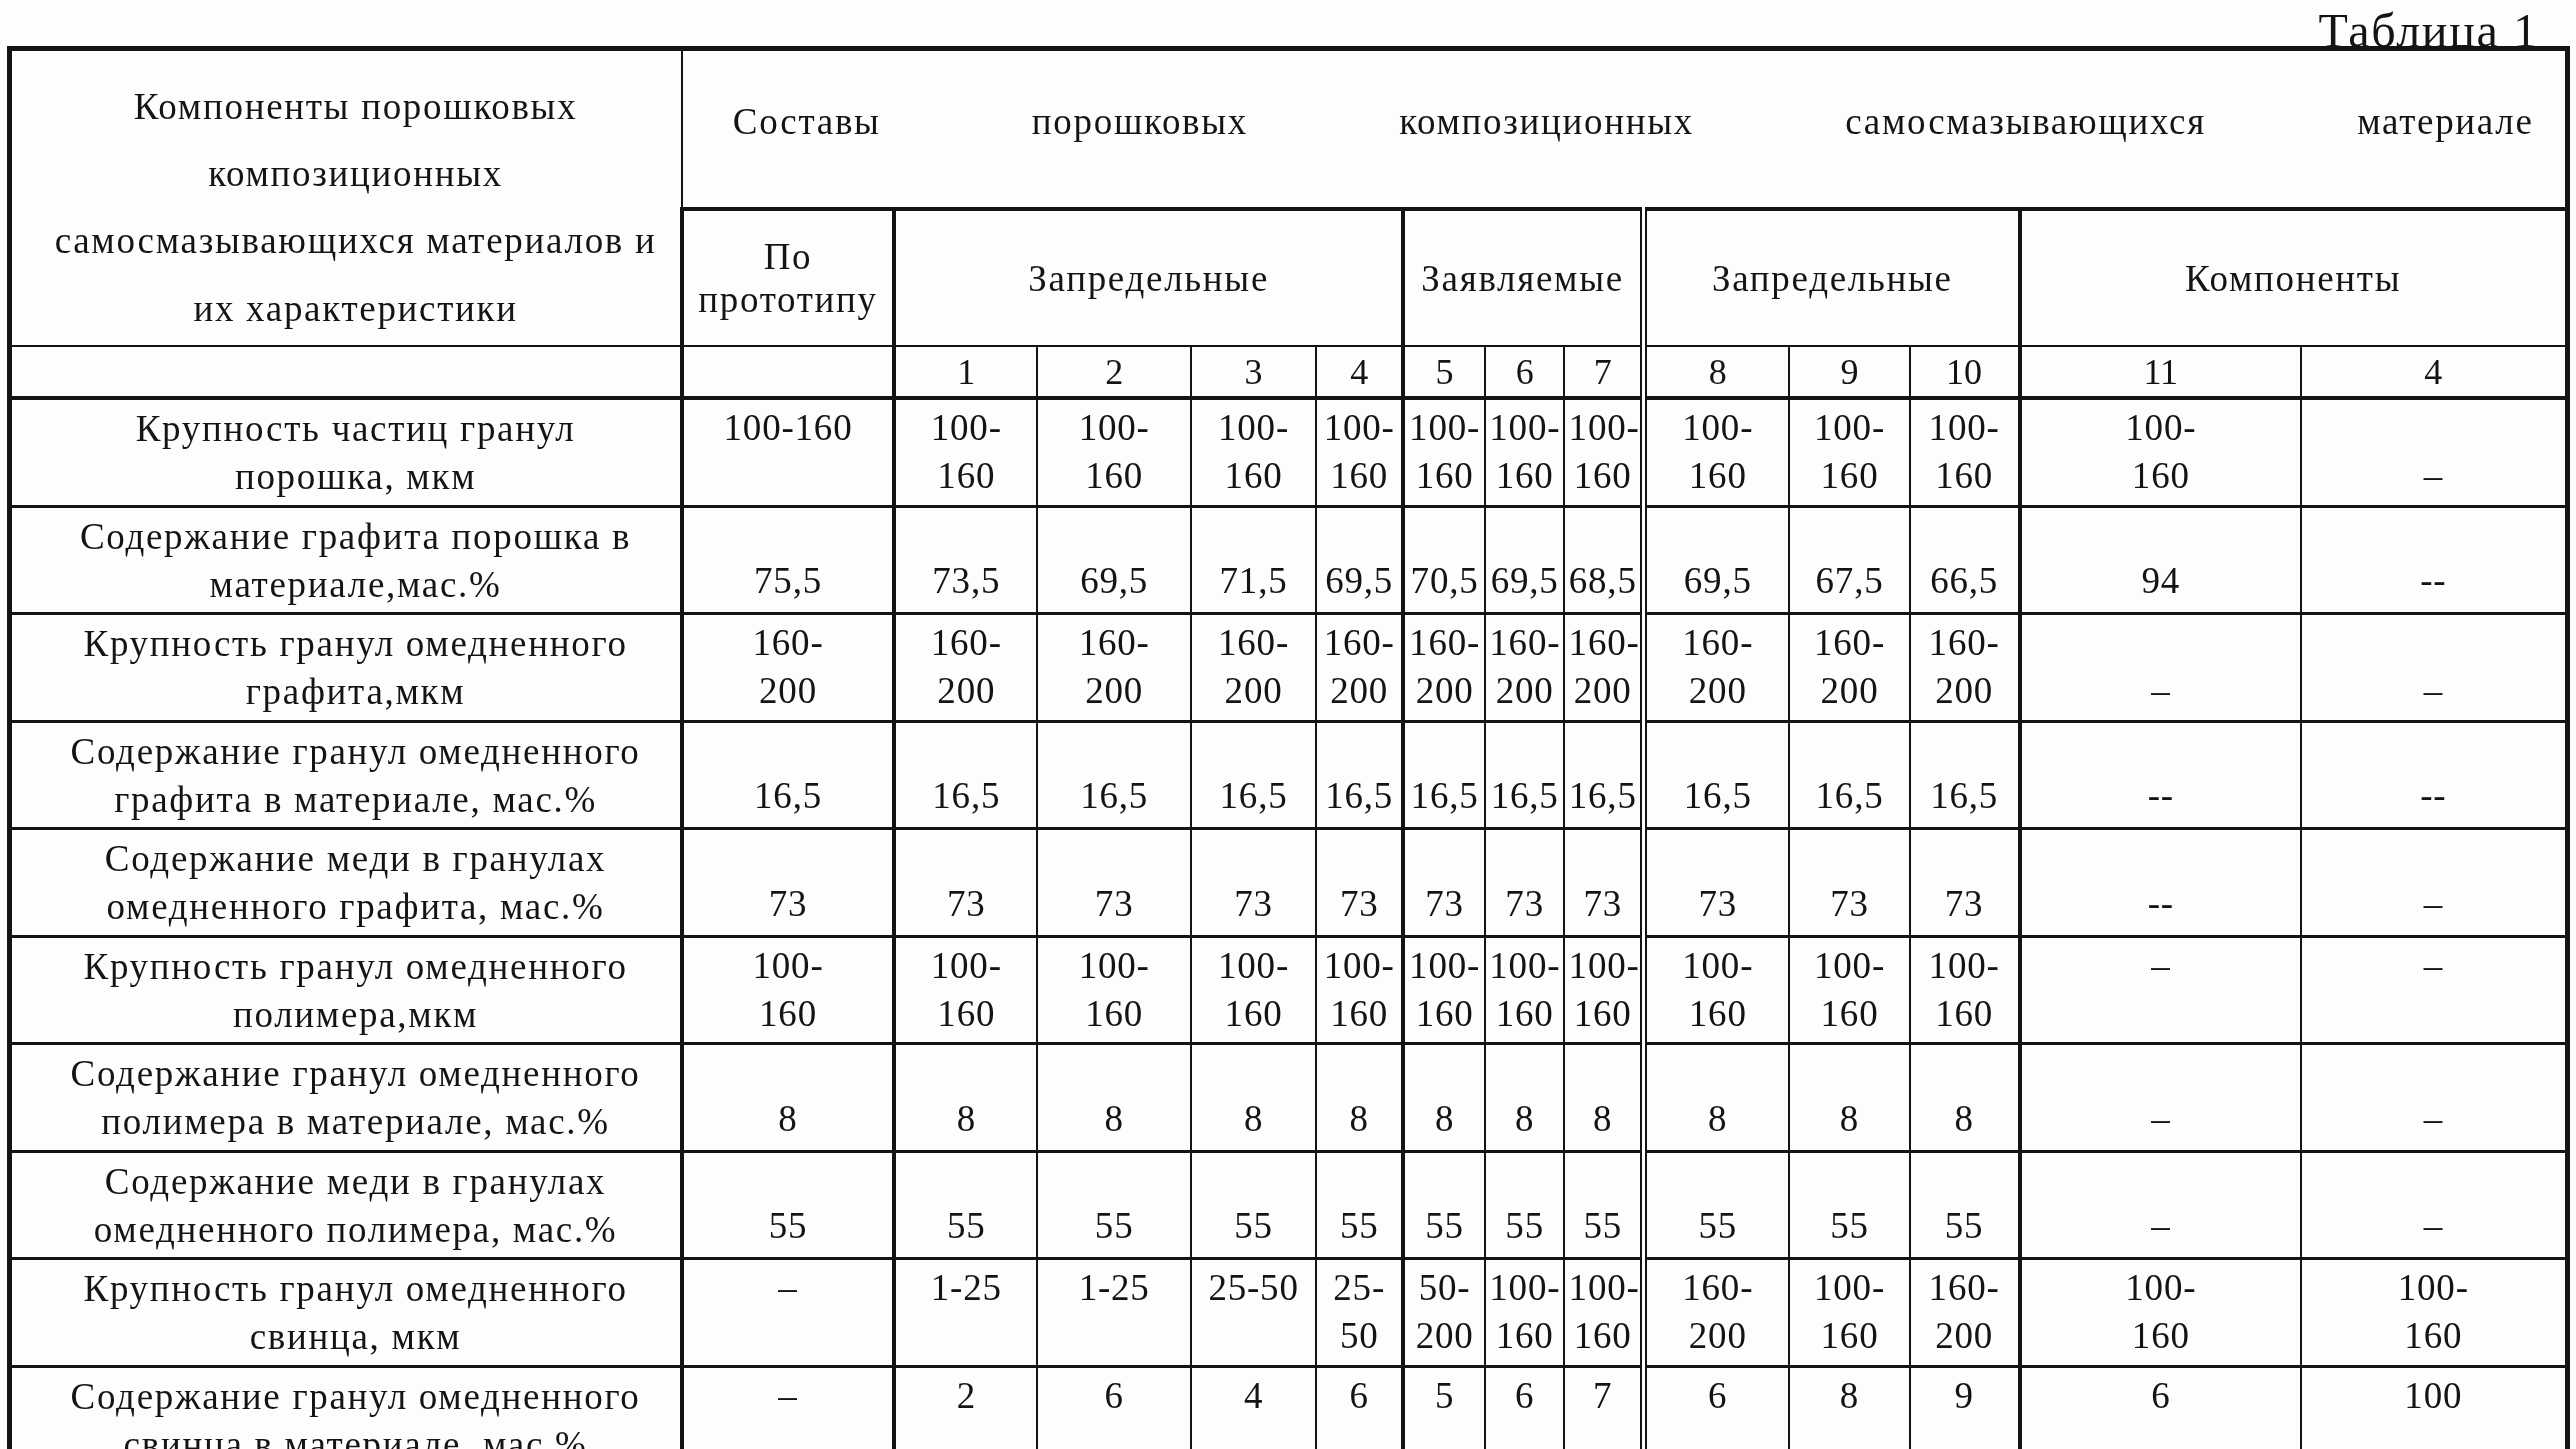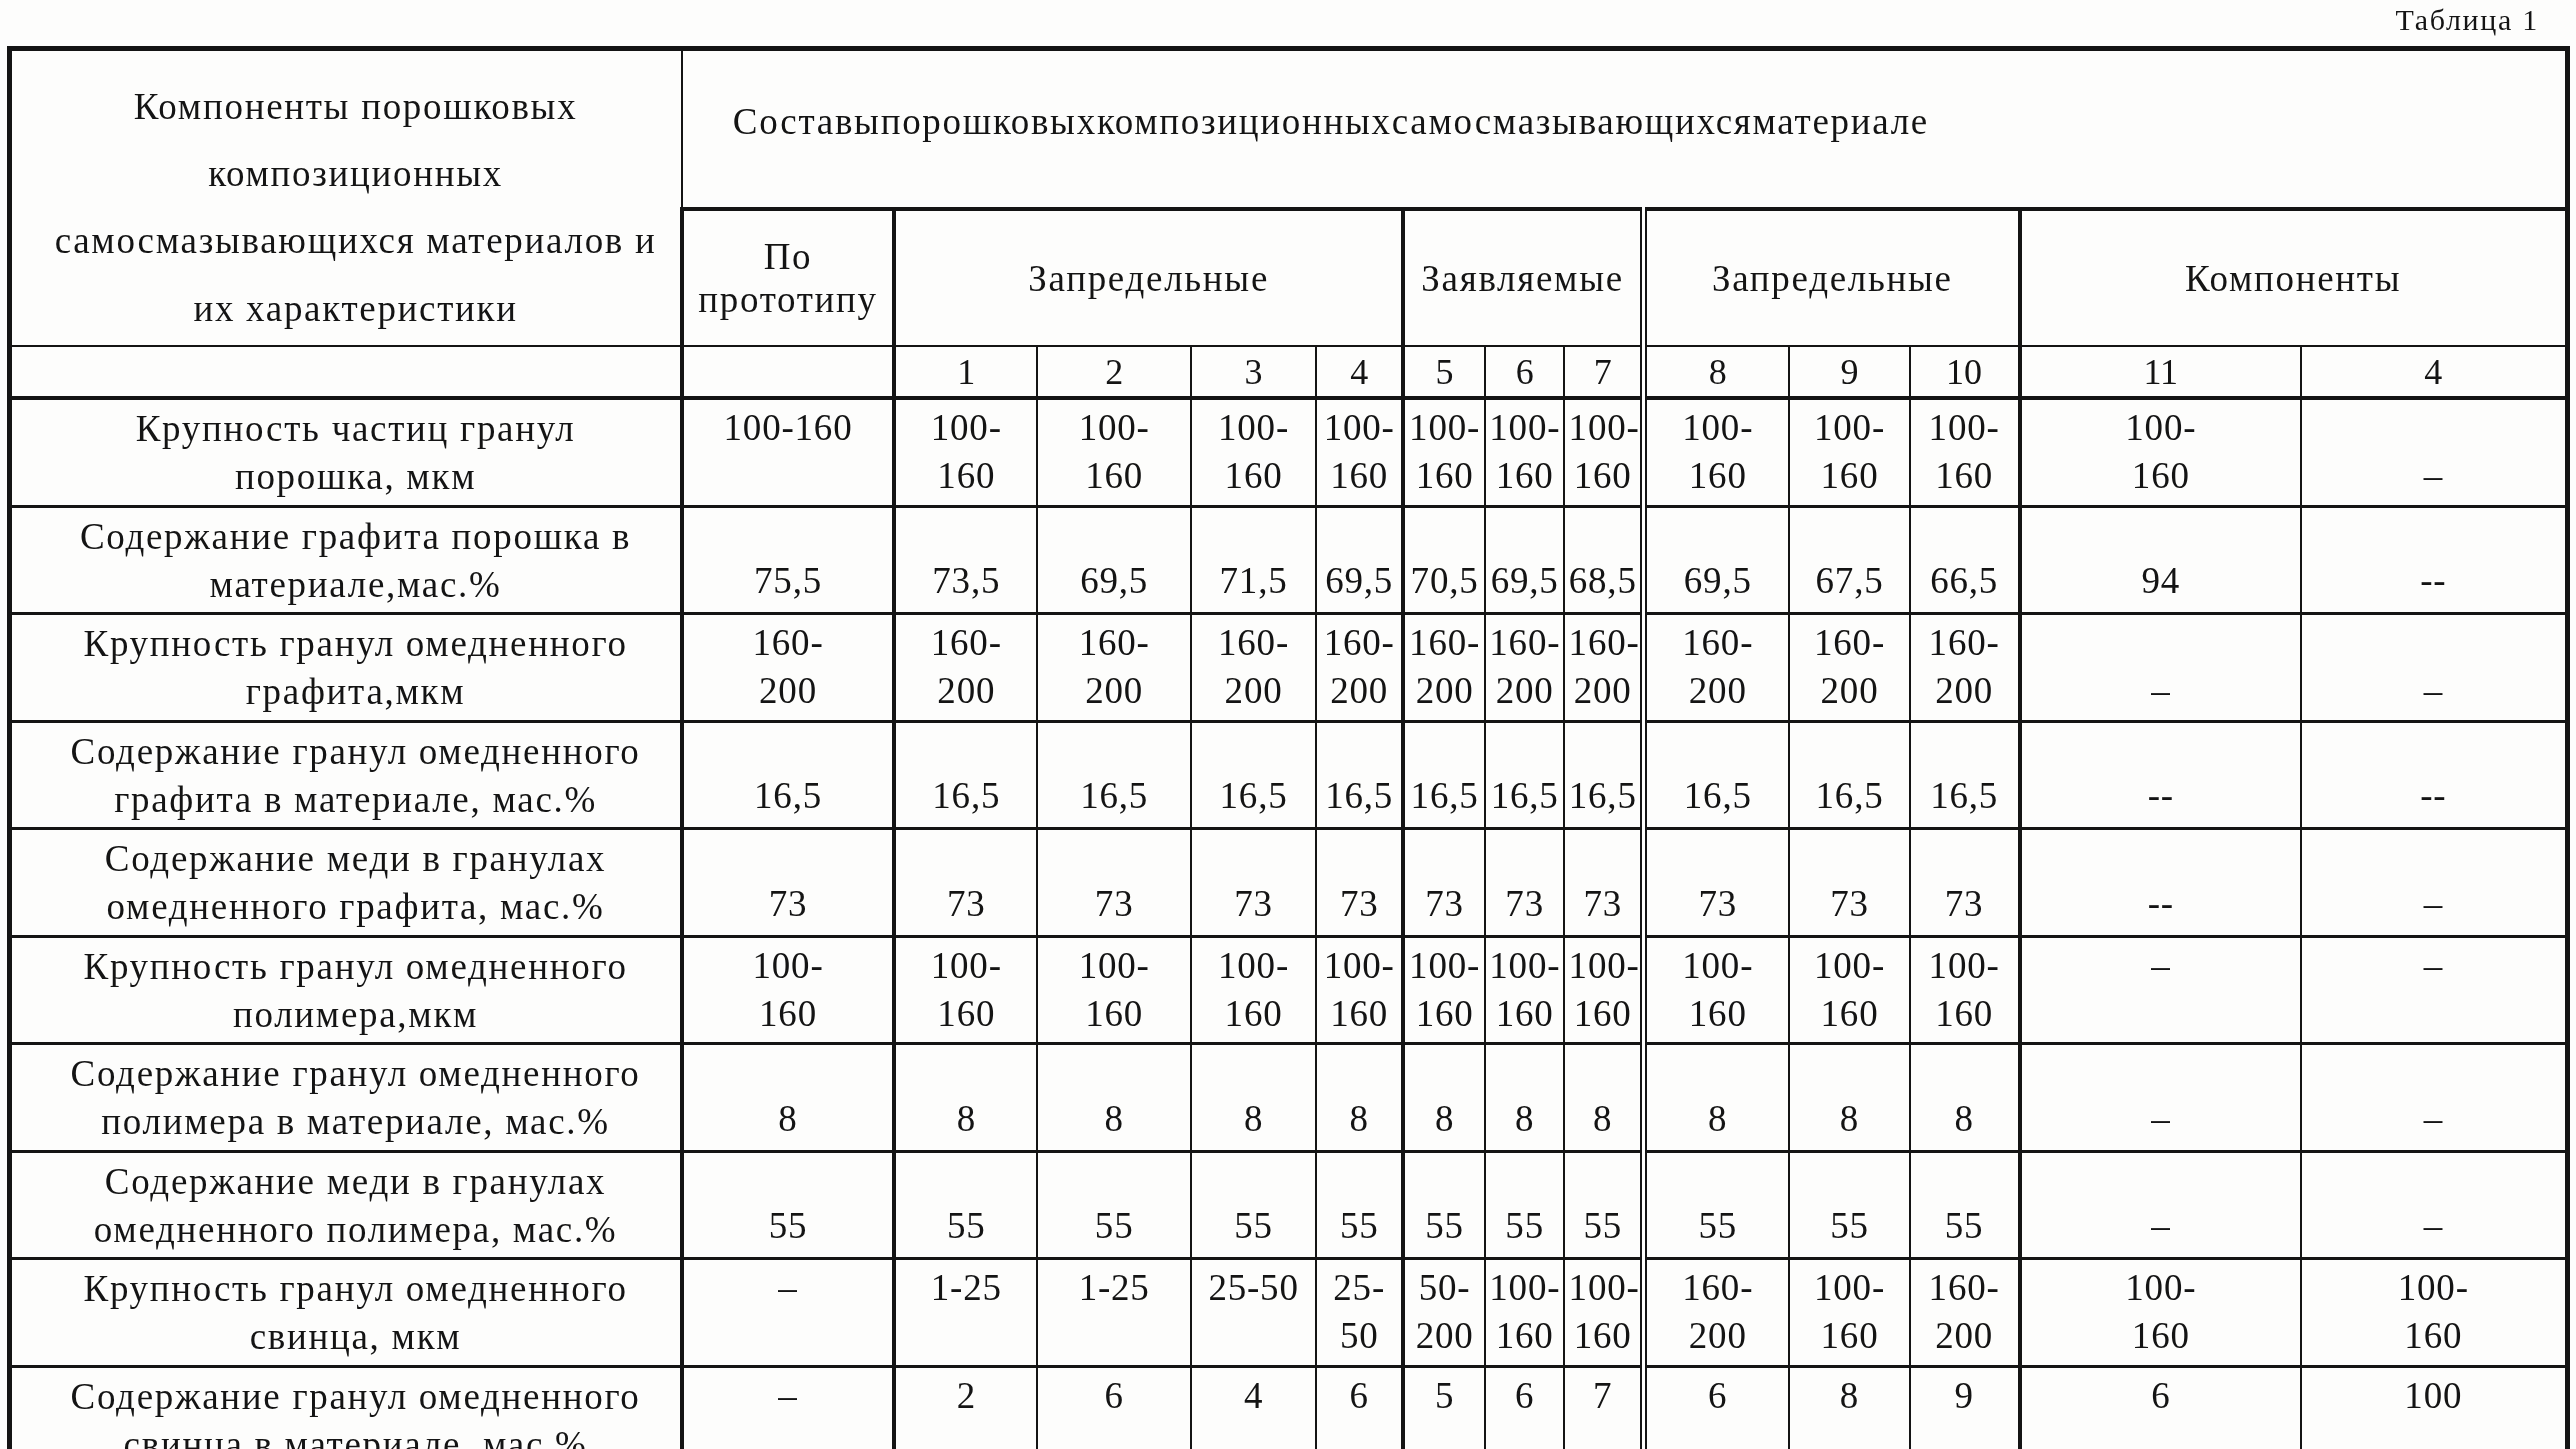--- a/index.html
+++ b/index.html
@@ -7,21 +7,21 @@
     width:2576px;height:1450px;
     background:#fdfdfc;
     font-family:"Liberation Serif","DejaVu Serif",serif;
     color:#141414;
     position:relative;
     overflow:hidden;
   }
   .caption{
     position:absolute;
     top:3.3px; right:37px;
-    font-size:30px;
+    font-size:48px;
     letter-spacing:1.7px;
     white-space:nowrap;
   }
   table.main{
     position:absolute;
     left:6.6px; top:46px;
     width:2563px;
     border-collapse:collapse;
     table-layout:fixed;
     background:#fdfdfc;
@@ -50,22 +50,22 @@
     white-space:pre-line;
   }
   .corner{
     line-height:1.82;
     padding-top:21.6px;
     font-size:37px;
   }
   .topspan{vertical-align:middle;}
   .spread{
     display:flex;
-    justify-content:flex-start;
-    padding:0 47px 15px 50px;
+    justify-content:space-between;
+    padding:0 31px 15px 50px;
     font-size:37px;
     letter-spacing:1.7px;
   }
   .grp{
     font-size:37px;
     letter-spacing:1.7px;
     text-align:center;
     vertical-align:middle;
     padding:3.3px 6.6px;
   }

